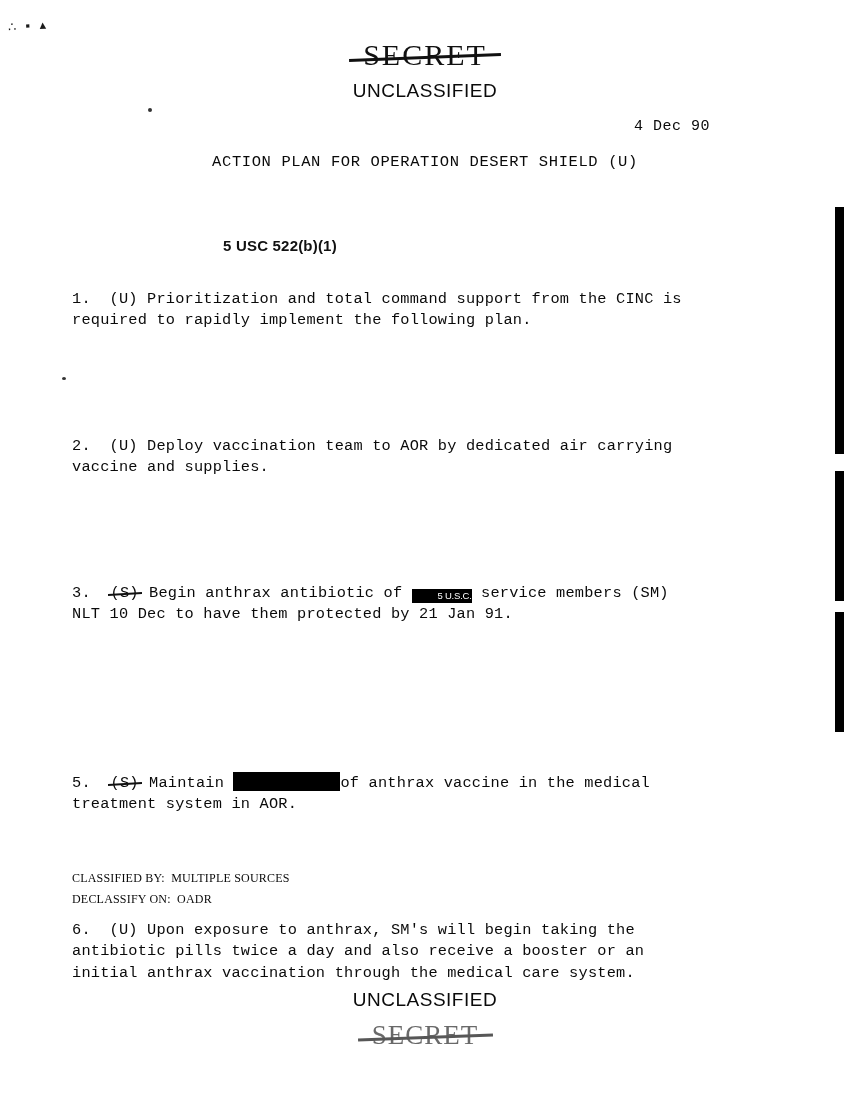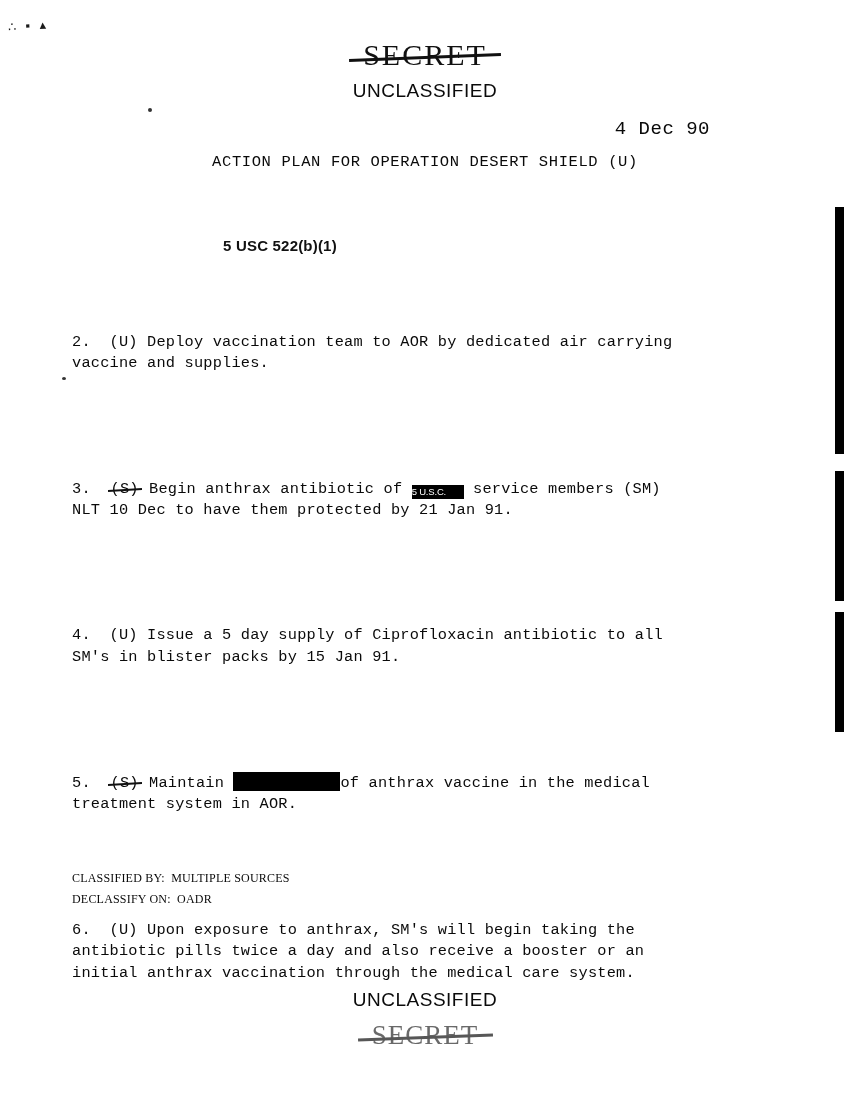--- a/index.html
+++ b/index.html
@@ -84,21 +84,21 @@
     bottom: 96px;
     font-family: "Liberation Sans", sans-serif;
     font-size: 19px;
     letter-spacing: 0.5px;
   }
   .date-line {
     position: absolute;
     top: 118px;
     right: 140px;
     font-family: "Liberation Mono", monospace;
-    font-size: 19px;
+    font-size: 15px;
     letter-spacing: .5px;
   }
   .title-block {
     position: absolute;
     top: 152px;
     left: 0; right: 0;
     text-align: center;
     font-family: "Liberation Mono", monospace;
     font-size: 15.5px;
     line-height: 21px;
@@ -143,22 +143,23 @@
     display: inline-block;
     background: #000;
     color: #fff;
     vertical-align: -2px;
   }
   .redact.small {
     width: 52px; height: 14px;
     font-family: "Liberation Sans", sans-serif;
     font-size: 9.5px;
     line-height: 14px;
-    text-align: left;
+    text-align: right;
     letter-spacing: -0.2px;
+    padding-left: 8px;
   }
   .redact.blank-wide {
     width: 107px; height: 19px;
     vertical-align: -4px;
   }
   .exempt-note {
     position: absolute;
     left: 190px;
     top: 237px;
     font-family: "Liberation Sans", sans-serif;
@@ -208,32 +209,32 @@
 
   <div class="date-line">4 Dec 90</div>
 
   <div class="title-block">
     <div class="l2">ACTION PLAN FOR OPERATION DESERT SHIELD (U)</div>
   </div>
 
   <div class="body-block">
 
     
+    <div class="para"><span>1.</span>  <span>(U)</span><span> Prioritization and total command support from the CINC is
+required to rapidly implement the following plan.</span></div>
 
     
     <div class="para"><span>2.</span>  <span>(U)</span><span> Deploy vaccination team to AOR by dedicated air carrying
 vaccine and supplies.</span></div>
 
     
     <div class="para"><span>3.</span>  <span class="smark"><span>(S)</span><span class="sstrike"></span></span><span> Begin anthrax antibiotic of </span><span class="redact small">5 U.S.C.</span><span> service members (SM)
 NLT 10 Dec to have them protected by 21 Jan 91.</span></div>
 
     
-    <div class="para"><span>4.</span>  <span>(U)</span><span> Issue a 5 day supply of Ciprofloxacin antibiotic to all
-SM's in blister packs by 15 Jan 91.</span></div>
 
     
     <div class="para"><span>5.</span>  <span class="smark"><span>(S)</span><span class="sstrike"></span></span><span> Maintain </span><span class="redact blank-wide"></span><span>of anthrax vaccine in the medical
 treatment system in AOR.</span></div>
 
     
     <div class="para"><span>6.</span>  <span>(U)</span><span> Upon exposure to anthrax, SM's will begin taking the
 antibiotic pills twice a day and also receive a booster or an
 initial anthrax vaccination through the medical care system.</span></div>
 

